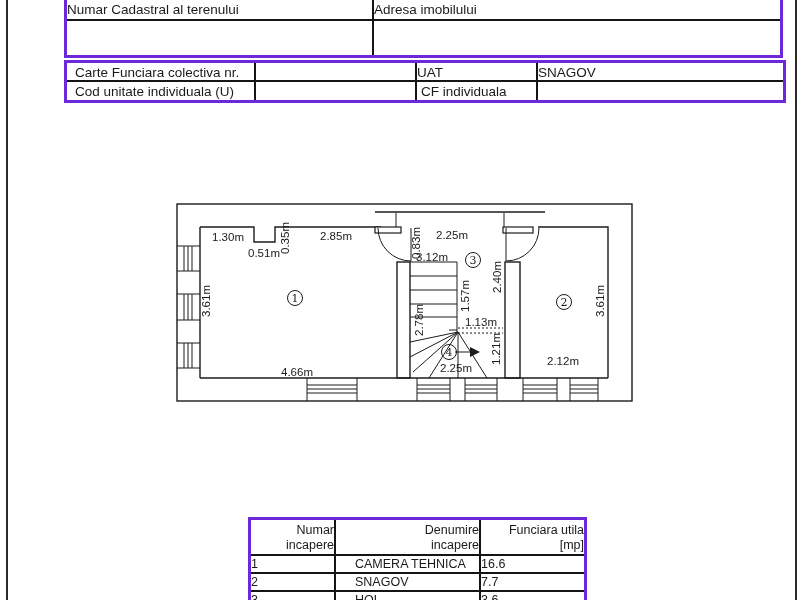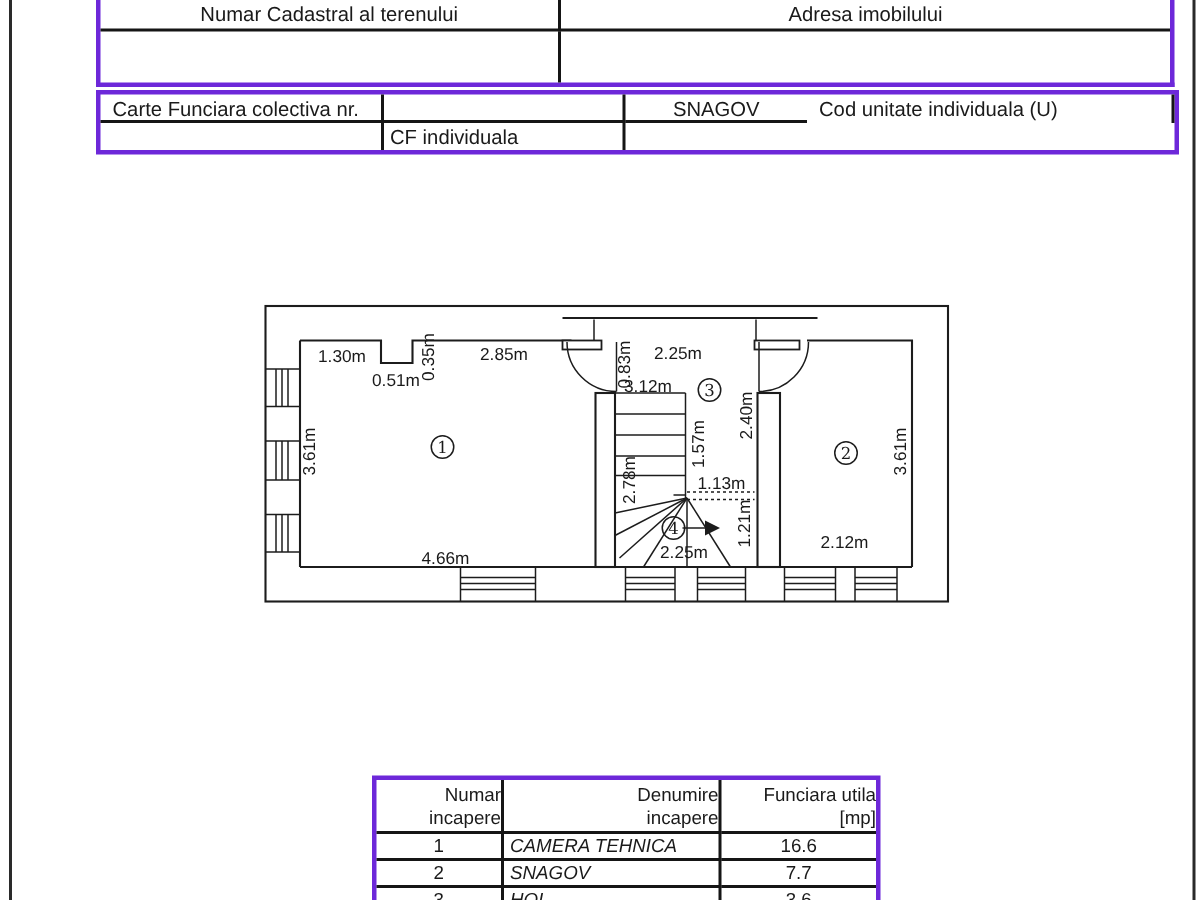--- a/index.html
+++ b/index.html
@@ -11,29 +11,29 @@
   
   .tbl{position:absolute;box-sizing:border-box;border:3px solid #6d28d9;display:grid;}
   #tblA{left:64px;top:0;width:719px;height:58px;border-top:none;
         grid-template-columns:307px 1fr;grid-template-rows:21px 1fr;}
   #tblB{left:64px;top:60px;width:722px;height:43px;
         grid-template-columns:189px 161px 121px 1fr;grid-template-rows:19px 1fr;}
   .cell{box-sizing:border-box;border-right:2px solid #151515;border-bottom:2px solid #151515;
         font-size:13.5px;line-height:19px;overflow:hidden;white-space:nowrap;}
   .cell.last-col{border-right:none;}
   .cell.last-row{border-bottom:none;}
-  .cell.center{text-align:center;}
+  .cell.center{text-align:left;}
   .cell.padded{padding-left:8px;}
   
   #tblR{left:248px;top:517px;width:339px;height:96px;
         grid-template-columns:85px 145px 1fr;grid-template-rows:36px 18px 18px 1fr;}
   #tblR .cell{font-size:12.5px;line-height:15px;}
   #tblR .hdr{white-space:pre-line;text-align:right;padding-top:3px;}
   #tblR .data{line-height:16px;}
-  #tblR .name{padding-left:4px;font-style:italic;}
+  #tblR .name{padding-left:19px;}
   
   #plan{position:absolute;left:0;top:0;}
   .w{stroke:#1c1c1c;stroke-width:1.4;fill:none;}
   .t{stroke:#1c1c1c;stroke-width:1;fill:none;}
   .dot{stroke:#1c1c1c;stroke-width:1;fill:none;stroke-dasharray:2,2;}
   .stub{fill:#ffffff;stroke:#1c1c1c;stroke-width:1.2;}
   .dim{font-family:"Liberation Sans",sans-serif;font-size:11.5px;fill:#1a1a1a;}
   .rn{font-family:"DejaVu Serif",serif;font-size:11px;fill:#1a1a1a;}
 </style>
 </head>
@@ -46,20 +46,21 @@
   <div id="tblA" class="tbl">
     <div class="cell center">Numar Cadastral al terenului</div>
     <div class="cell center last-col">Adresa imobilului</div>
     <div class="cell last-row center"></div>
     <div class="cell last-row last-col center"></div>
   </div>
 
   <div id="tblB" class="tbl">
     <div class="cell padded">Carte Funciara colectiva nr.</div>
     <div class="cell"></div>
+    <div class="cell center">UAT</div>
     <div class="cell last-col center">SNAGOV</div>
     <div class="cell last-row padded">Cod unitate individuala (U)</div>
     <div class="cell last-row"></div>
     <div class="cell last-row" style="padding-left:4px;">CF individuala</div>
     <div class="cell last-row last-col"></div>
   </div>
 
   <svg id="plan" width="800" height="600" viewBox="0 0 800 600">
 
     <g>

